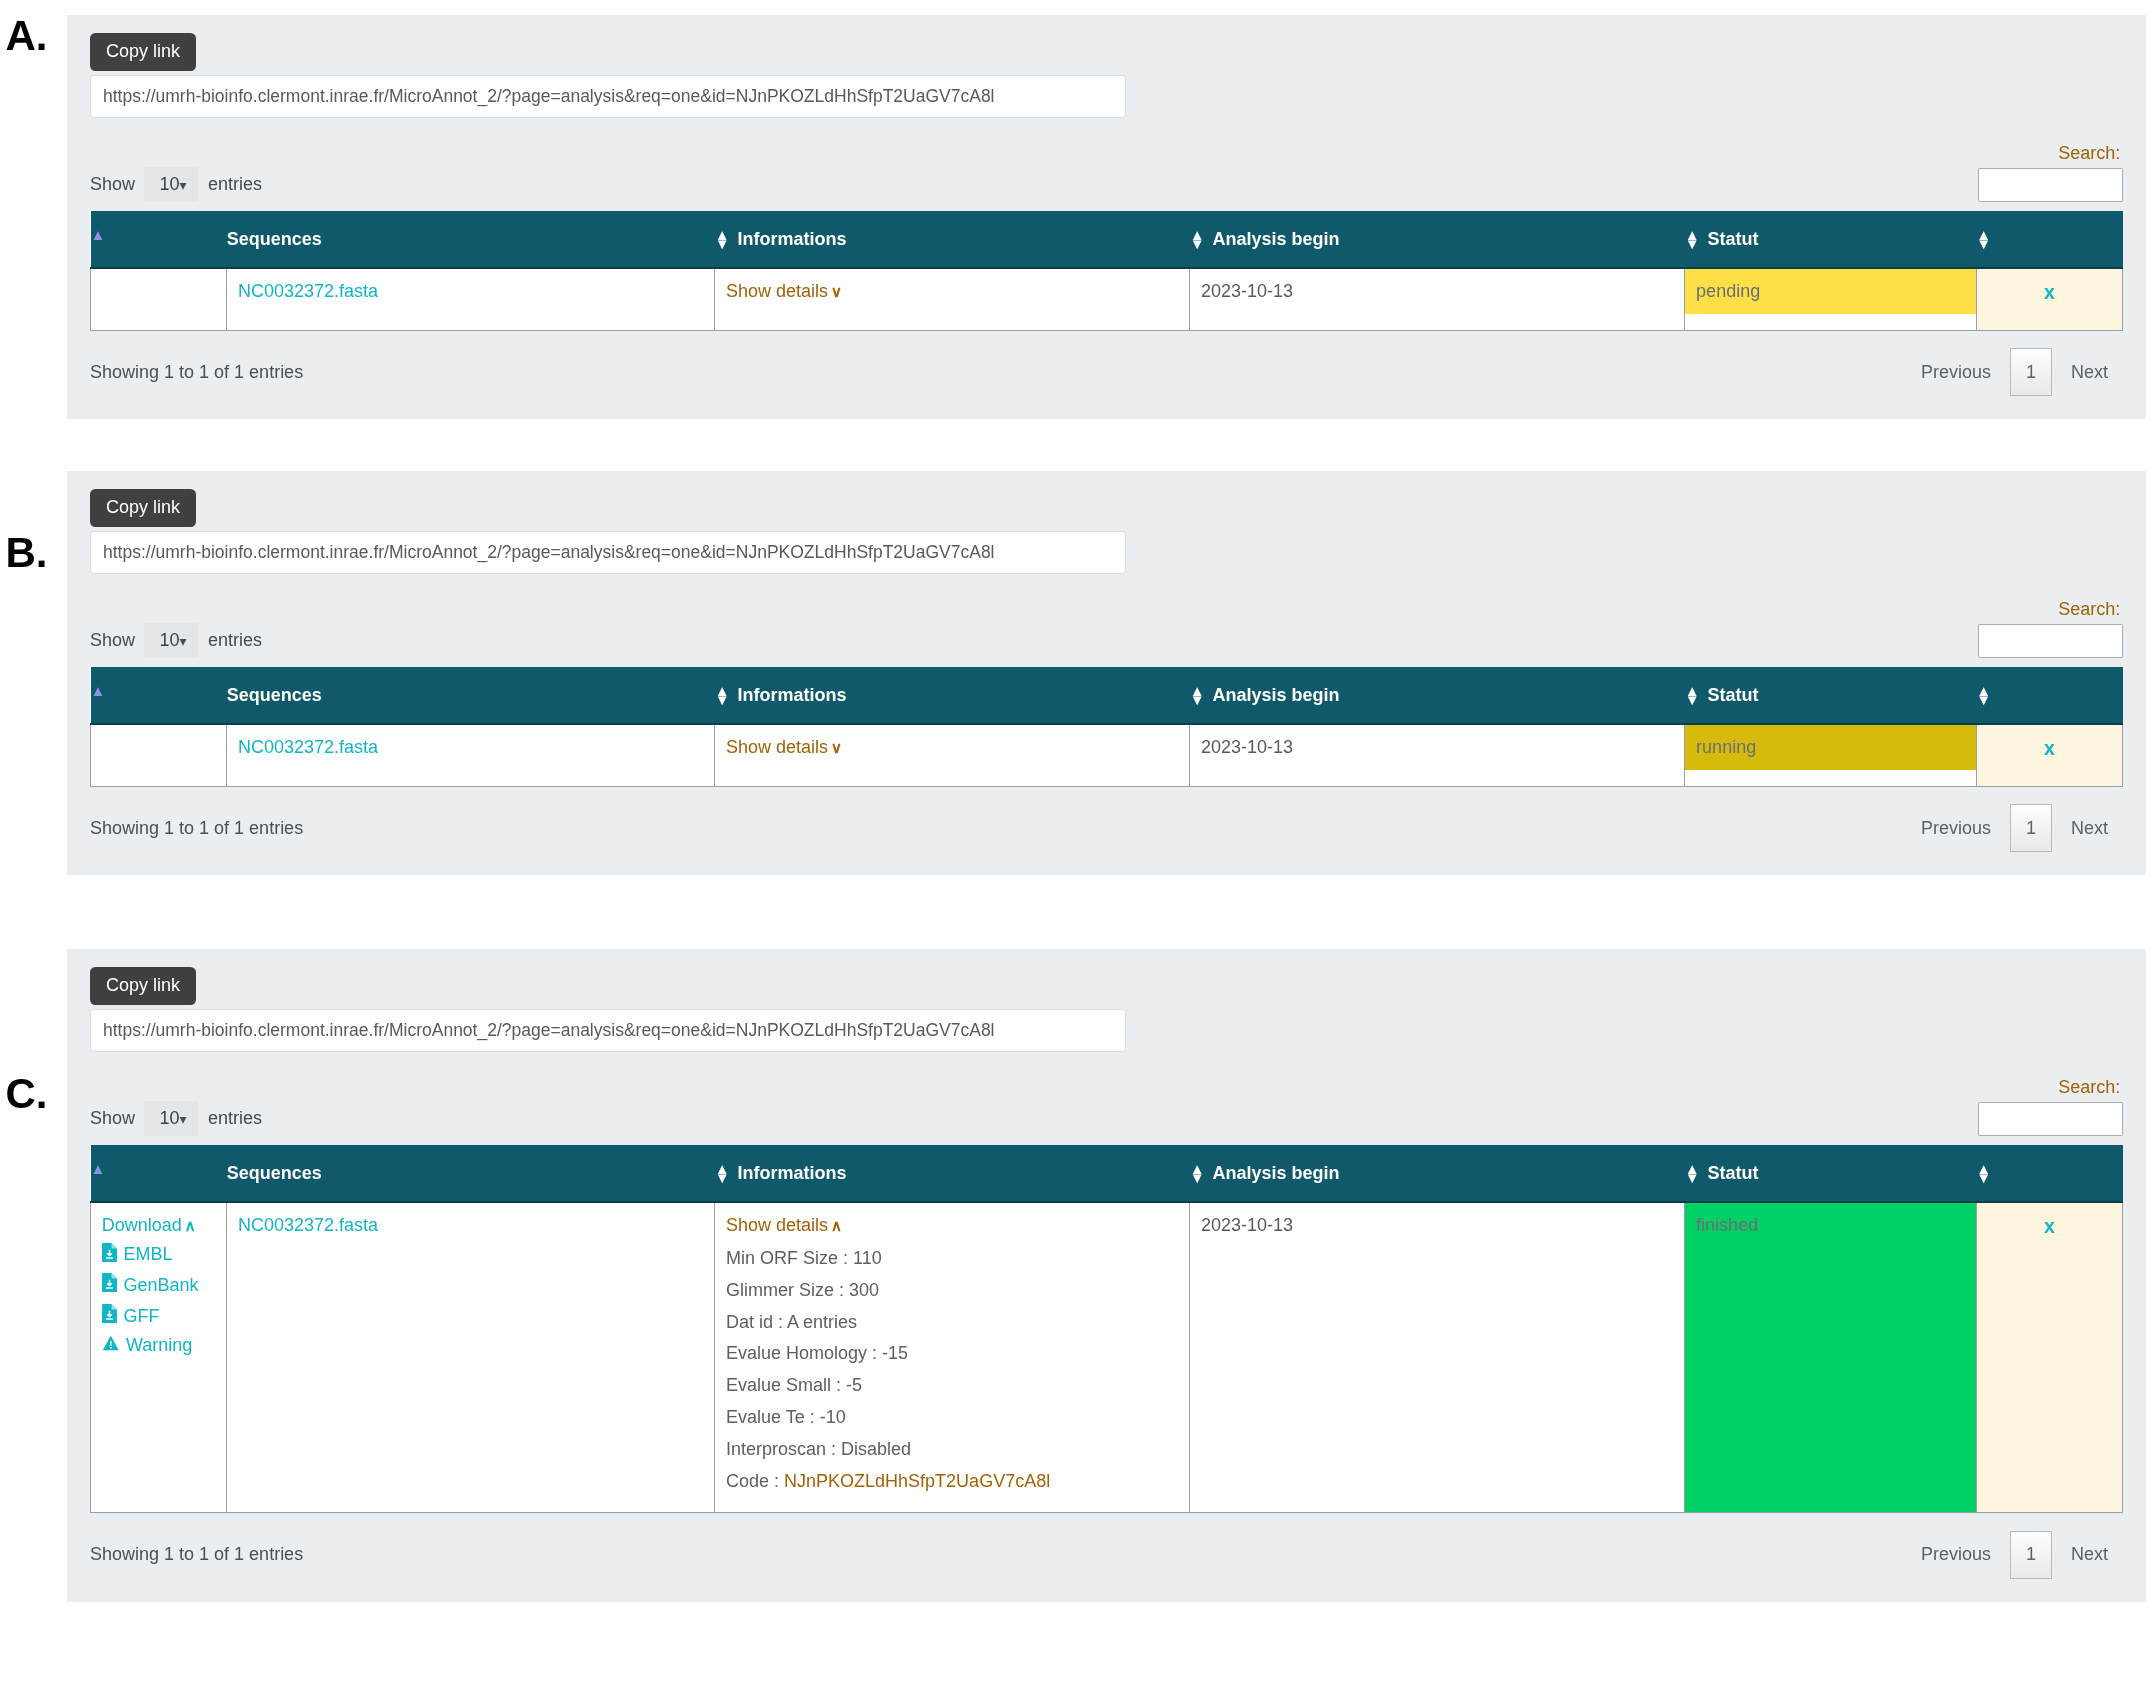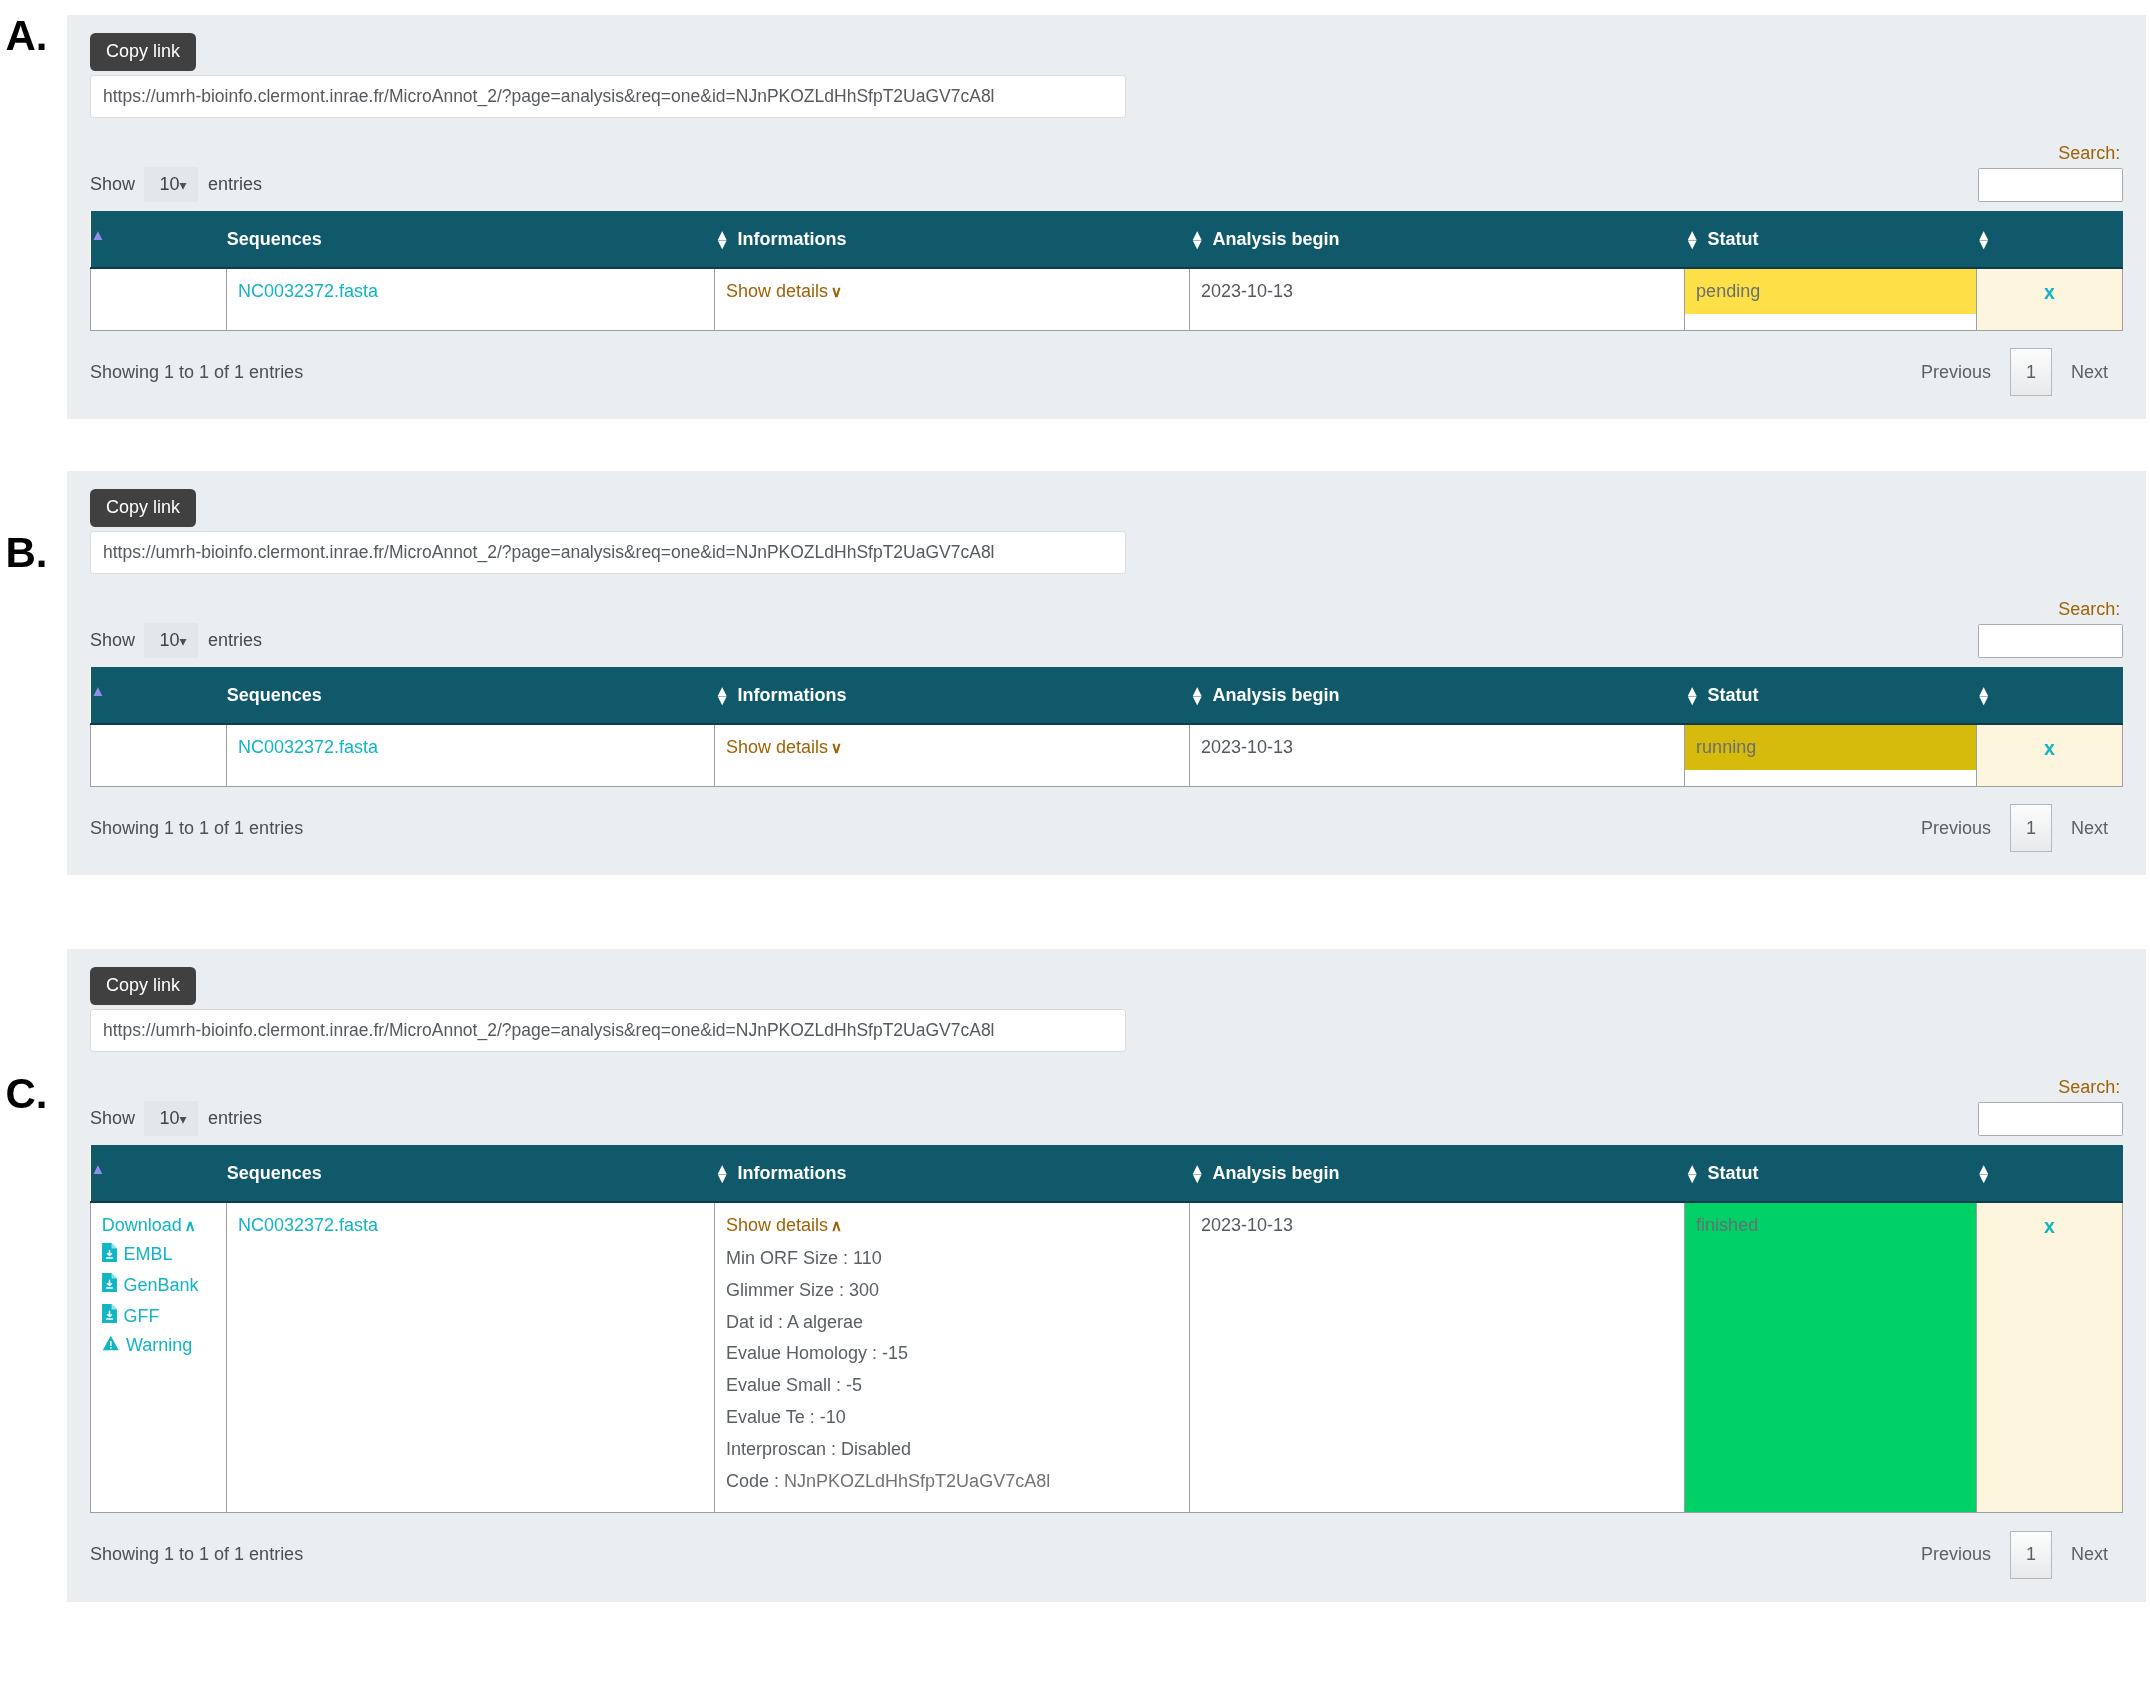--- a/index.html
+++ b/index.html
@@ -153,21 +153,21 @@
   table.dt tbody td {
     border: 0.7px solid #9aa0a5;
     font-size: 18px;
     color: #565b60;
     padding: 12px 10.8px;
     vertical-align: top;
     background: #ffffff;
   }
 
   .link { color: #12b5c4; text-decoration: none; cursor: pointer; }
-  .link-teal { color: #737373; }
+  .link-teal { color: #a16207; }
   .details-toggle { color: #a16207; cursor: pointer; white-space: nowrap; }
   .chev { font-size: 15.5px; font-weight: bold; margin-left: 2.7px; }
 
   .detail-line { color: #5b6065; font-size: 18px; margin-top: 10.8px; white-space: nowrap; }
   .detail-line:first-child { margin-top: 0; }
 
   .status-cell { padding: 0 !important; }
   .status-box {
     height: 100%;
     min-height: 39px;
@@ -566,21 +566,21 @@
               <span>Warning</span>
             </div>
           </td>
           <td>
             <span class="link">NC0032372.fasta</span>
           </td>
           <td>
             <div class="details-toggle"><span>Show details</span><span class="chev">∧</span></div>
             <div class="detail-line" style="margin-top:12px;">Min ORF Size : 110</div>
             <div class="detail-line">Glimmer Size : 300</div>
-            <div class="detail-line">Dat id : A algerae</div>
+            <div class="detail-line">Dat id : A entries</div>
             <div class="detail-line">Evalue Homology : -15</div>
             <div class="detail-line">Evalue Small : -5</div>
             <div class="detail-line">Evalue Te : -10</div>
             <div class="detail-line">Interproscan : Disabled</div>
             <div class="detail-line"><span>Code : </span><span class="link-teal">NJnPKOZLdHhSfpT2UaGV7cA8l</span></div>
           </td>
           <td>2023-10-13</td>
           <td class="status-cell">
             <div class="status-box status-finished" style="height:309px;">finished</div>
           </td>

